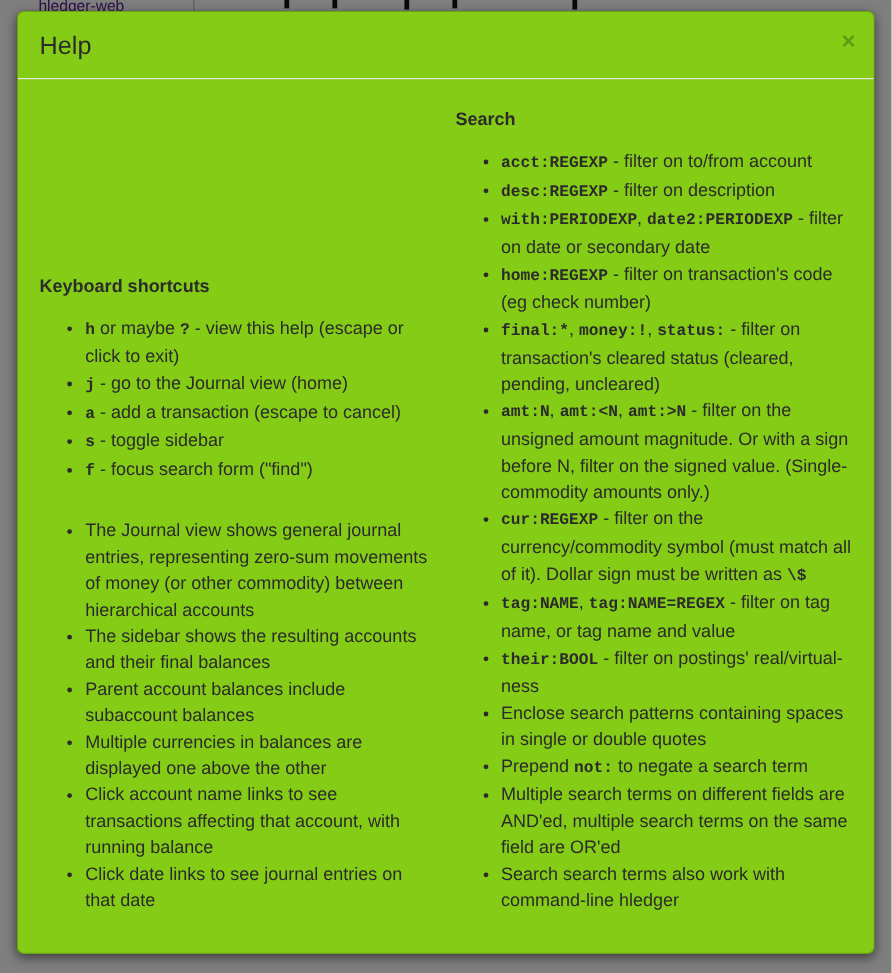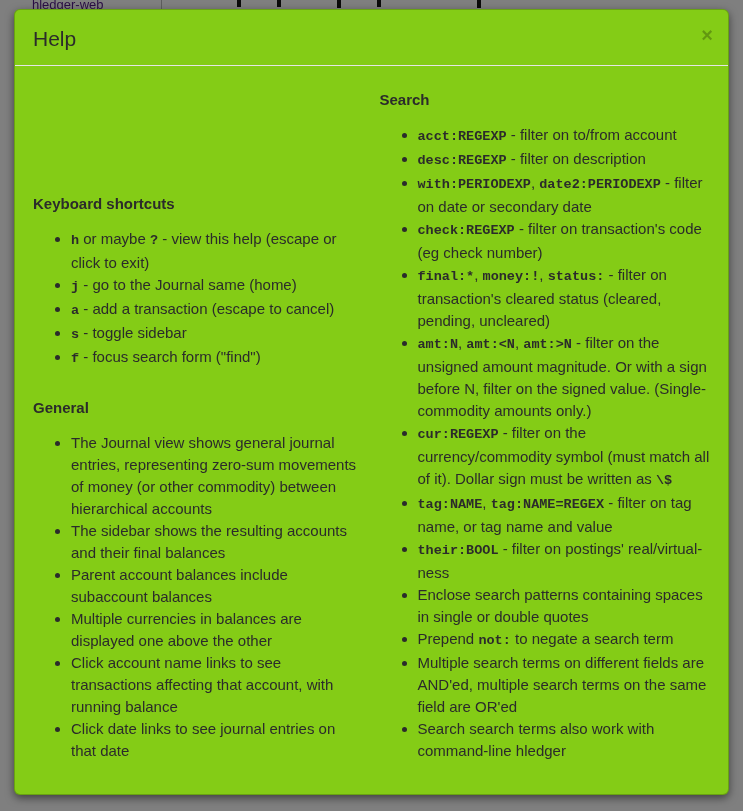--- a/index.html
+++ b/index.html
@@ -102,46 +102,45 @@
   <div class="modal-header">
     <h1 class="modal-title">Help</h1>
     <button class="close-btn">×</button>
   </div>
   <div class="modal-body">
     <div class="col">
       <div class="help-section">
         <h2 class="section-heading">Keyboard shortcuts</h2>
         <ul class="help-list">
             <li><code class="kbd">h</code><span> or maybe </span><code class="kbd">?</code><span> - view this help (escape or click to exit)</span></li>
-            <li><code class="kbd">j</code><span> - go to the Journal same (home)</span></li>
+            <li><code class="kbd">j</code><span> - go to the Journal view (home)</span></li>
             <li><code class="kbd">a</code><span> - add a transaction (escape to cancel)</span></li>
             <li><code class="kbd">s</code><span> - toggle sidebar</span></li>
             <li><code class="kbd">f</code><span> - focus search form ("find")</span></li>
           </ul>
       </div>
       <div class="help-section">
-        <h2 class="section-heading">General</h2>
         <ul class="help-list">
             <li><span>The Journal view shows general journal entries, representing zero-sum movements of money (or other commodity) between hierarchical accounts</span></li>
             <li><span>The sidebar shows the resulting accounts and their final balances</span></li>
             <li><span>Parent account balances include subaccount balances</span></li>
             <li><span>Multiple currencies in balances are displayed one above the other</span></li>
             <li><span>Click account name links to see transactions affecting that account, with running balance</span></li>
             <li><span>Click date links to see journal entries on that date</span></li>
           </ul>
       </div>
     </div>
     <div class="col">
       <div class="help-section">
         <h2 class="section-heading">Search</h2>
         <ul class="help-list">
             <li><code class="kbd">acct:REGEXP</code><span> - filter on to/from account</span></li>
             <li><code class="kbd">desc:REGEXP</code><span> - filter on description</span></li>
             <li><code class="kbd">with:PERIODEXP</code><span>, </span><code class="kbd">date2:PERIODEXP</code><span> - filter on date or secondary date</span></li>
-            <li><code class="kbd">check:REGEXP</code><span> - filter on transaction's code (eg check number)</span></li>
+            <li><code class="kbd">home:REGEXP</code><span> - filter on transaction's code (eg check number)</span></li>
             <li><code class="kbd">final:*</code><span>, </span><code class="kbd">money:!</code><span>, </span><code class="kbd">status:</code><span> - filter on transaction's cleared status (cleared, pending, uncleared)</span></li>
             <li><code class="kbd">amt:N</code><span>, </span><code class="kbd">amt:&lt;N</code><span>, </span><code class="kbd">amt:&gt;N</code><span> - filter on the unsigned amount magnitude. Or with a sign before N, filter on the signed value. (Single-commodity amounts only.)</span></li>
             <li><code class="kbd">cur:REGEXP</code><span> - filter on the currency/commodity symbol (must match all of it). Dollar sign must be written as </span><code class="kbd">\$</code></li>
             <li><code class="kbd">tag:NAME</code><span>, </span><code class="kbd">tag:NAME=REGEX</code><span> - filter on tag name, or tag name and value</span></li>
             <li><code class="kbd">their:BOOL</code><span> - filter on postings' real/virtual-ness</span></li>
             <li><span>Enclose search patterns containing spaces in single or double quotes</span></li>
             <li><span>Prepend </span><code class="kbd">not:</code><span> to negate a search term</span></li>
             <li><span>Multiple search terms on different fields are AND'ed, multiple search terms on the same field are OR'ed</span></li>
             <li><span>Search search terms also work with command-line hledger</span></li>
           </ul>

